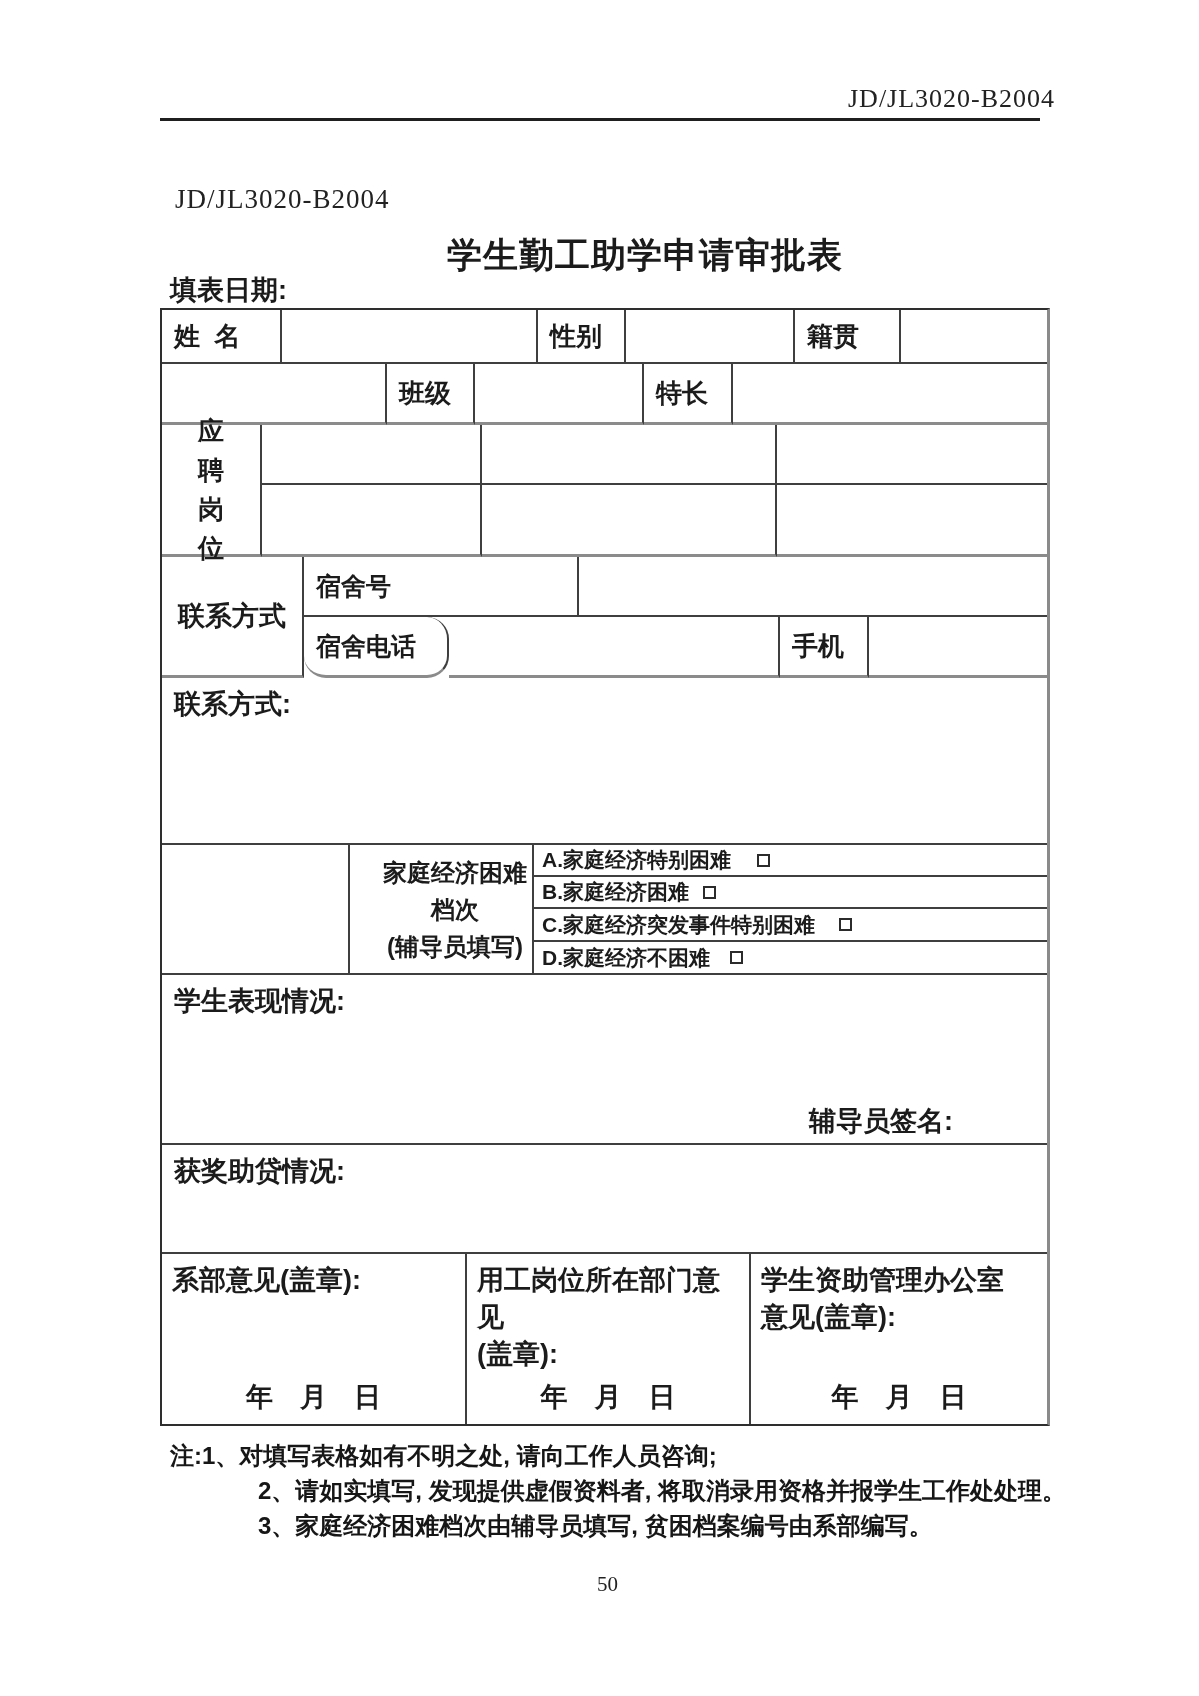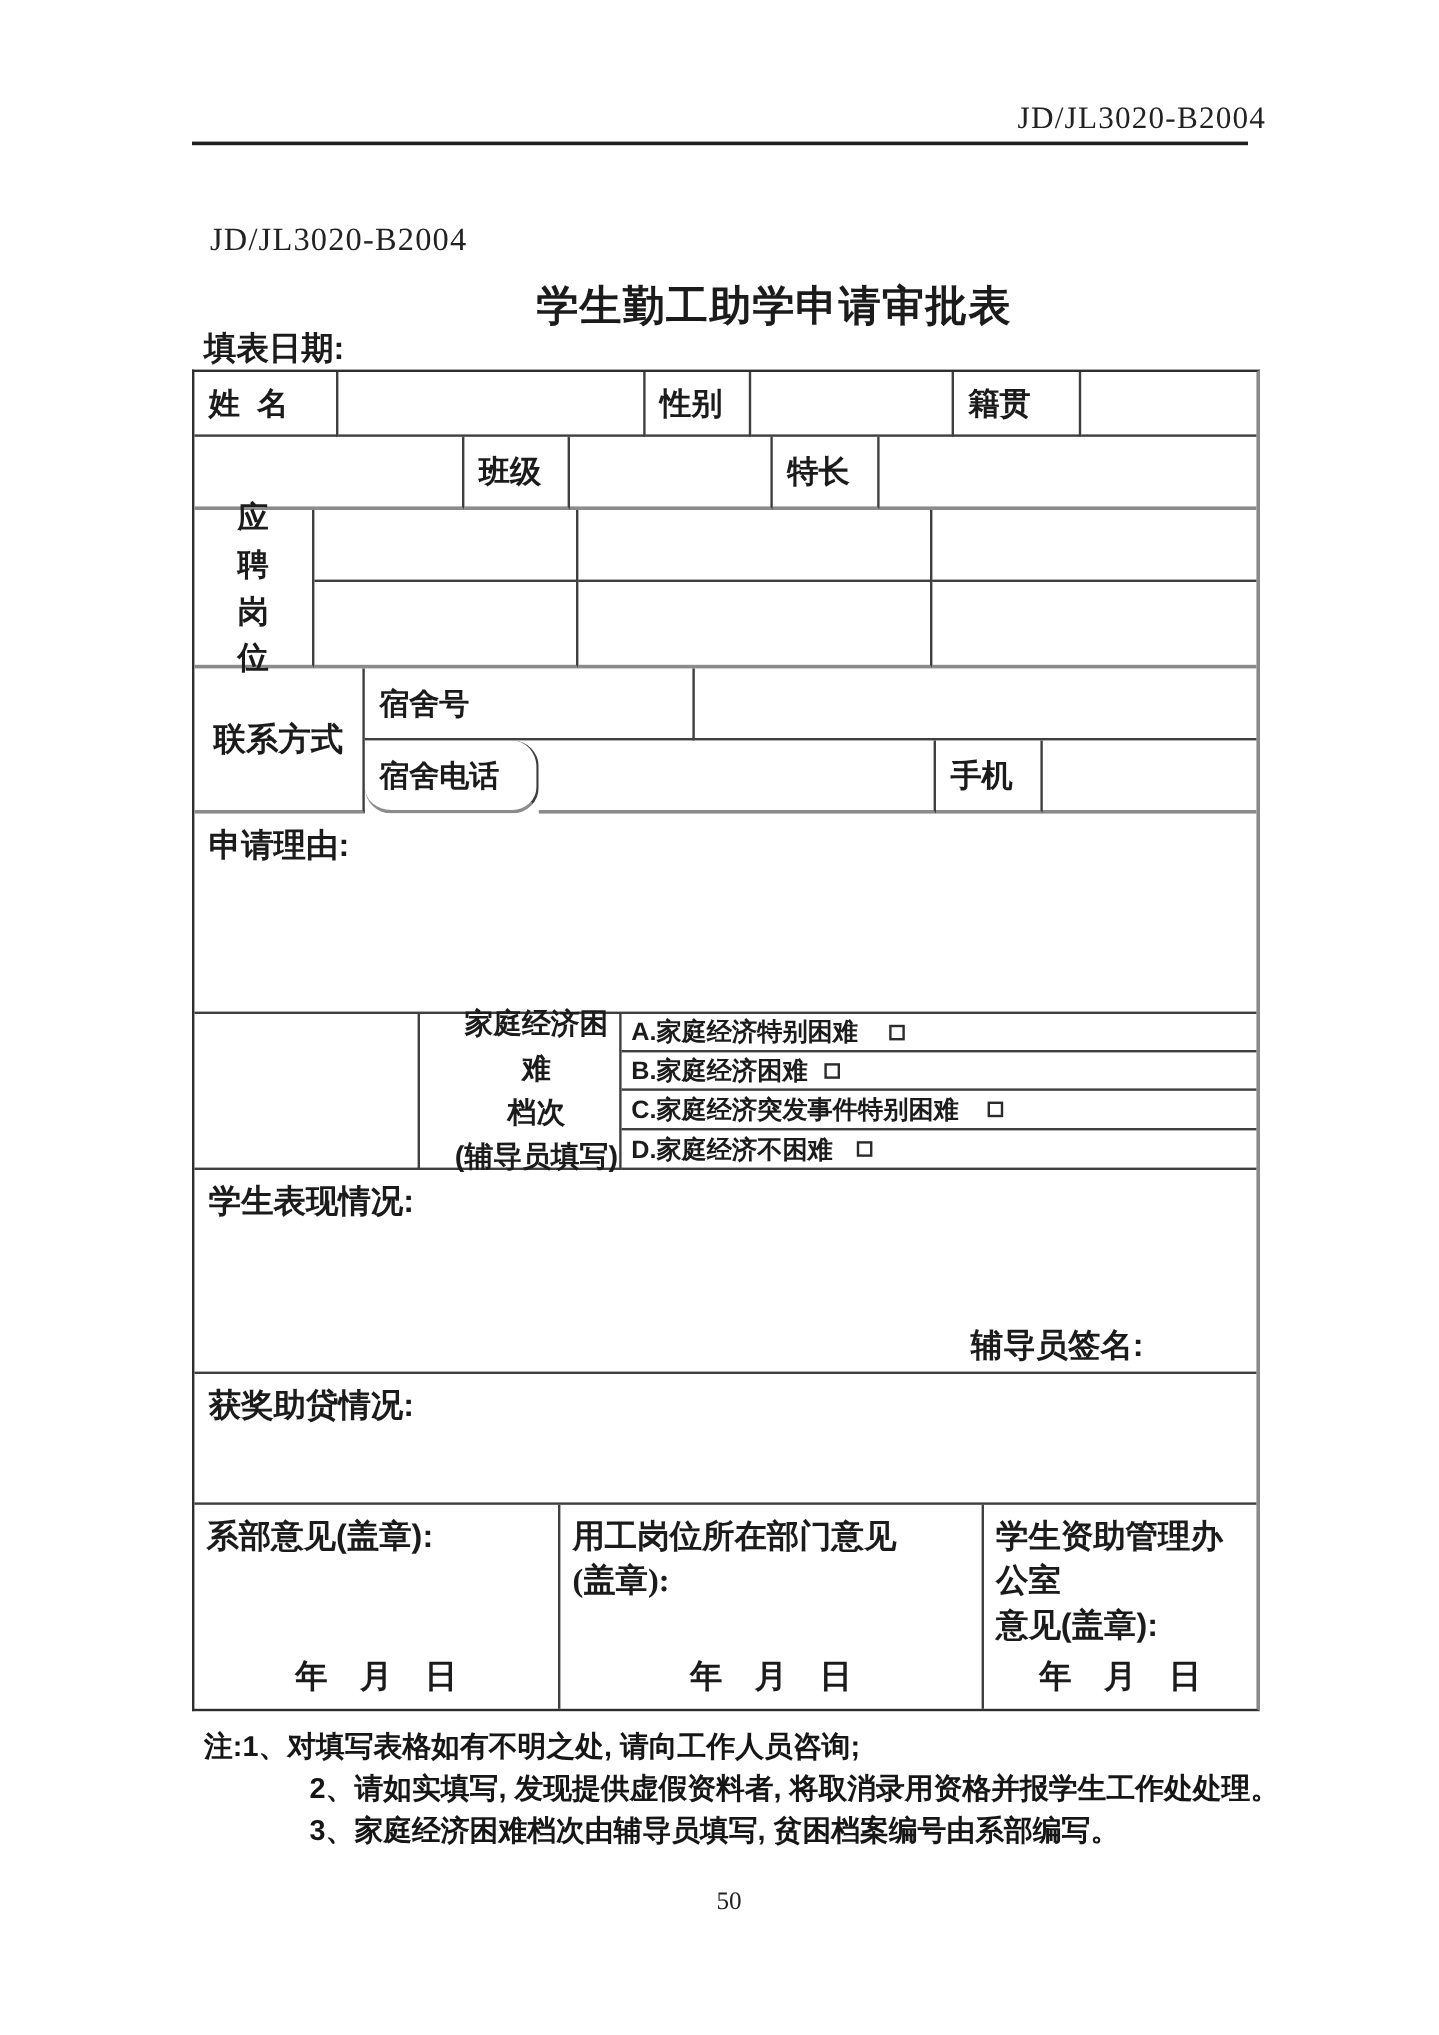--- a/index.html
+++ b/index.html
@@ -125,27 +125,27 @@
           <div class="cell lab tk" style="width:145px; font-size:25px;border-radius:22px;">宿舍电话</div>
           <div class="cell tk" style="width:331px;"></div>
           <div class="cell lab tk" style="width:89px;">手机</div>
           <div class="cell last tk" style="flex:1;"></div>
         </div>
       </div>
     </div>
 
     <div class="row" style="height:167px;">
       <div class="cell last" style="flex:1;">
-        <div class="bigcell-label">申请理由:</div>
+        <div class="bigcell-label">联系方式:</div>
       </div>
     </div>
 
     <div class="row" style="height:130px;">
       <div class="cell" style="width:188px;"></div>
-      <div class="cell pov-label" style="width:168px; font-size:24px;padding-left:28px;">
+      <div class="cell pov-label" style="width:184px; font-size:24px;padding-left:28px;">
         <span>家庭经济困难</span>
         <span>档次</span>
         <span class="sub">(辅导员填写)</span>
       </div>
       <div class="cell last" style="flex:1; display:flex; flex-direction:column;">
         <div class="optrow" style="height:32px;">
           <span>A.家庭经济特别困难</span>
           <span class="cbx" style="margin-left:26px;"></span>
         </div>
         <div class="optrow" style="height:32px;">
@@ -175,21 +175,21 @@
         <div class="bigcell-label">获奖助贷情况:</div>
       </div>
     </div>
 
     <div class="row" style="height:170px;">
       <div class="cell op-col nob" style="width:305px;">
         <div>系部意见(盖章):</div>
         <div></div>
         <div class="op-date">年　月　日</div>
       </div>
-      <div class="cell op-col nob" style="width:353px;font-family:Liberation Serif, serif;">
+      <div class="cell op-col nob" style="width:284px;">
         <div>用工岗位所在部门意见</div>
         <div>(盖章):</div>
         <div class="op-date">年　月　日</div>
       </div>
       <div class="cell op-col last nob" style="flex:1;">
         <div>学生资助管理办公室</div>
         <div>意见(盖章):</div>
         <div class="op-date">年　月　日</div>
       </div>
     </div>

